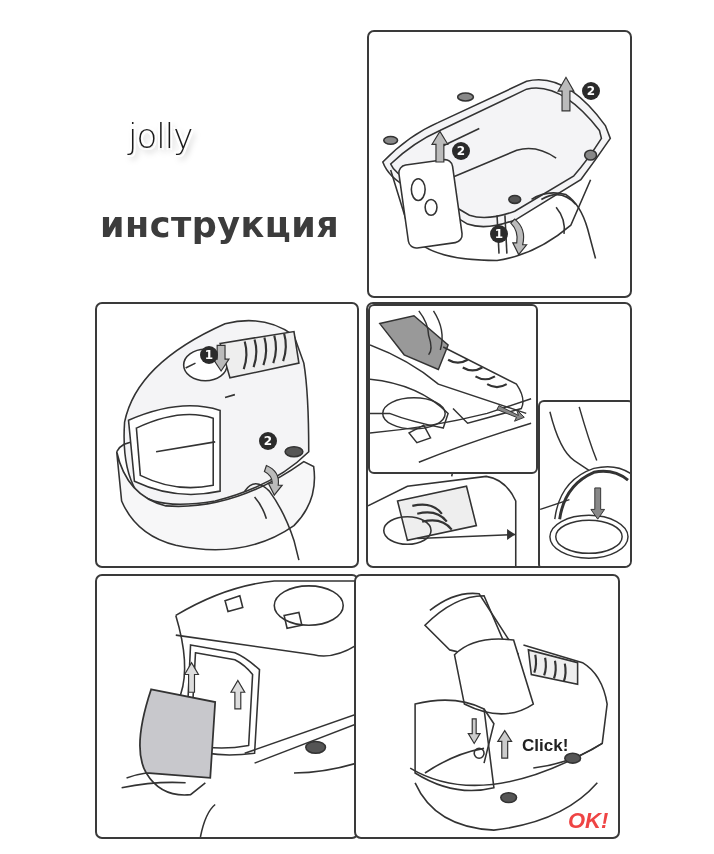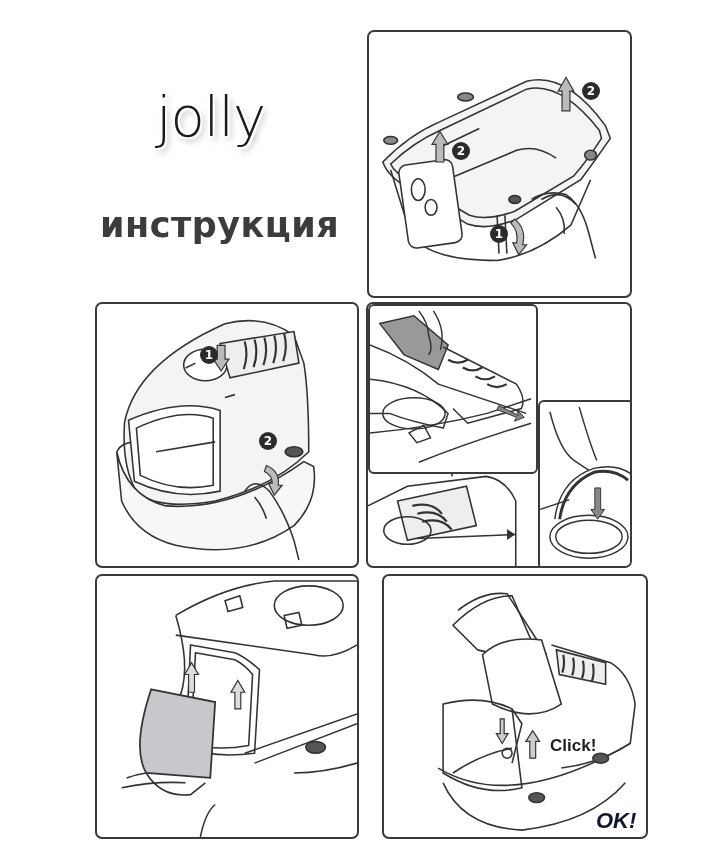--- a/index.html
+++ b/index.html
@@ -1,31 +1,31 @@
 <!DOCTYPE html>
 <html><head>
 <meta charset="utf-8">
 <style>
   html,body{margin:0;padding:0;background:#ffffff;}
   body{width:714px;height:854px;position:relative;overflow:hidden;font-family:"DejaVu Sans",sans-serif;}
-  .logo{position:absolute;left:128px;top:84px;height:72px;display:flex;align-items:flex-start;
-        font-family:"DejaVu Sans",sans-serif;font-size:56px;letter-spacing:-1px;
-        text-shadow:0 0 0 #fff,2px 2px 0 #fff,-2px -2px 0 #fff,2px -2px 0 #fff,-2px 2px 0 #fff,3px 4px 6px rgba(0,0,0,0.35);margin-left:28px;}
+  .logo{position:absolute;left:128px;top:84px;height:72px;display:flex;align-items:flex-end;
+        font-family:"DejaVu Sans",sans-serif;font-size:34px;letter-spacing:-1px;
+        text-shadow:0 0 0 #fff,2px 2px 0 #fff,-2px -2px 0 #fff,2px -2px 0 #fff,-2px 2px 0 #fff,3px 4px 6px rgba(0,0,0,0.35);}
   .logo .a{color:#1a1a1a;font-weight:300;}
   .logo .b{color:#d56bb0;font-weight:400;}
   .title{position:absolute;left:100px;top:205px;font-family:"DejaVu Sans",sans-serif;font-weight:bold;
          font-size:35px;color:#3c3c3c;letter-spacing:0.5px;}
   .panel{position:absolute;border:2.5px solid #3a3a3a;border-radius:7px;background:#fff;box-sizing:border-box;overflow:hidden;}
   .panel svg{position:absolute;left:0;top:0;width:100%;height:100%;}
   .inset{position:absolute;border:2.5px solid #3a3a3a;border-radius:6px;background:#fff;box-sizing:border-box;overflow:hidden;}
   .inset svg{position:absolute;left:0;top:0;width:100%;height:100%;}
   .badge{position:absolute;width:18px;height:18px;border-radius:50%;background:#2b2b2b;color:#fff;
          font-family:"DejaVu Sans",sans-serif;font-weight:bold;font-size:12px;line-height:18px;text-align:center;}
   .click-label{position:absolute;font-family:"Liberation Sans",sans-serif;font-weight:bold;font-size:17px;color:#222;}
-  .ok-label{position:absolute;font-family:"Liberation Sans",sans-serif;font-weight:bold;font-style:italic;font-size:22px;color:#0f172a;}
+  .ok-label{position:absolute;font-family:"Liberation Sans",sans-serif;font-weight:bold;font-style:italic;font-size:22px;color:#ef4444;}
 </style>
 </head>
 <body>
 
 <div class="logo">
   <span class="a">jolly</span>
 </div>
 <div class="title">инструкция</div>
 
 <div class="panel" style="left:367px;top:30px;width:265px;height:268px;">
@@ -170,21 +170,21 @@
     </g>
     <path d="M55 115 L120 128 L115 205 L50 200 Q35 175 55 115 Z" fill="#c8c8cc" stroke="#333" stroke-width="1.8"></path>
     <path d="M50 200 Q65 225 95 222 L110 210" fill="none" stroke="#333" stroke-width="1.6"></path>
     <g fill="#ddd" stroke="#333" stroke-width="1.2">
       <path d="M93 118 L93 100 L89 100 L96 88 L103 100 L99 100 L99 118 Z"></path>
       <path d="M140 135 L140 118 L136 118 L143 106 L150 118 L146 118 L146 135 Z"></path>
     </g>
   </svg>
 </div>
 
-<div class="panel" style="left:382px;top:574px;width:266px;height:265px;">
+<div class="panel" style="left:354px;top:574px;width:266px;height:265px;">
   <svg viewBox="0 0 266 265">
     <g fill="none" stroke="#333" stroke-width="1.6">
       <path d="M70 50 Q100 20 130 20 L160 90 L150 100 Q120 80 95 75 Z" fill="#fff"></path>
       <path d="M75 35 Q100 15 125 18 L165 80"></path>
       <path d="M100 80 Q120 60 160 65 L180 130 Q150 150 110 130 Z" fill="#fff"></path>
       <path d="M170 70 L230 88 Q250 100 255 130 L250 170 Q220 190 180 195"></path>
       <path d="M175 75 L225 88 L225 110 L178 100 Z" fill="#eee"></path>
       <g stroke-width="2.2">
         <path d="M182 80 q2 10 -1 18"></path>
           <path d="M192 83 q2 10 -1 18"></path>

